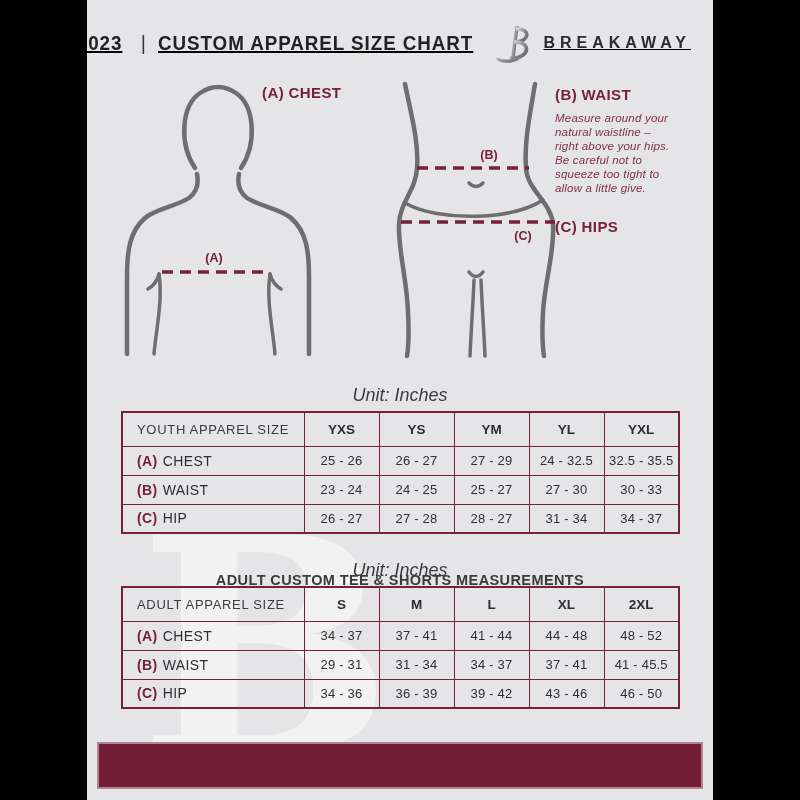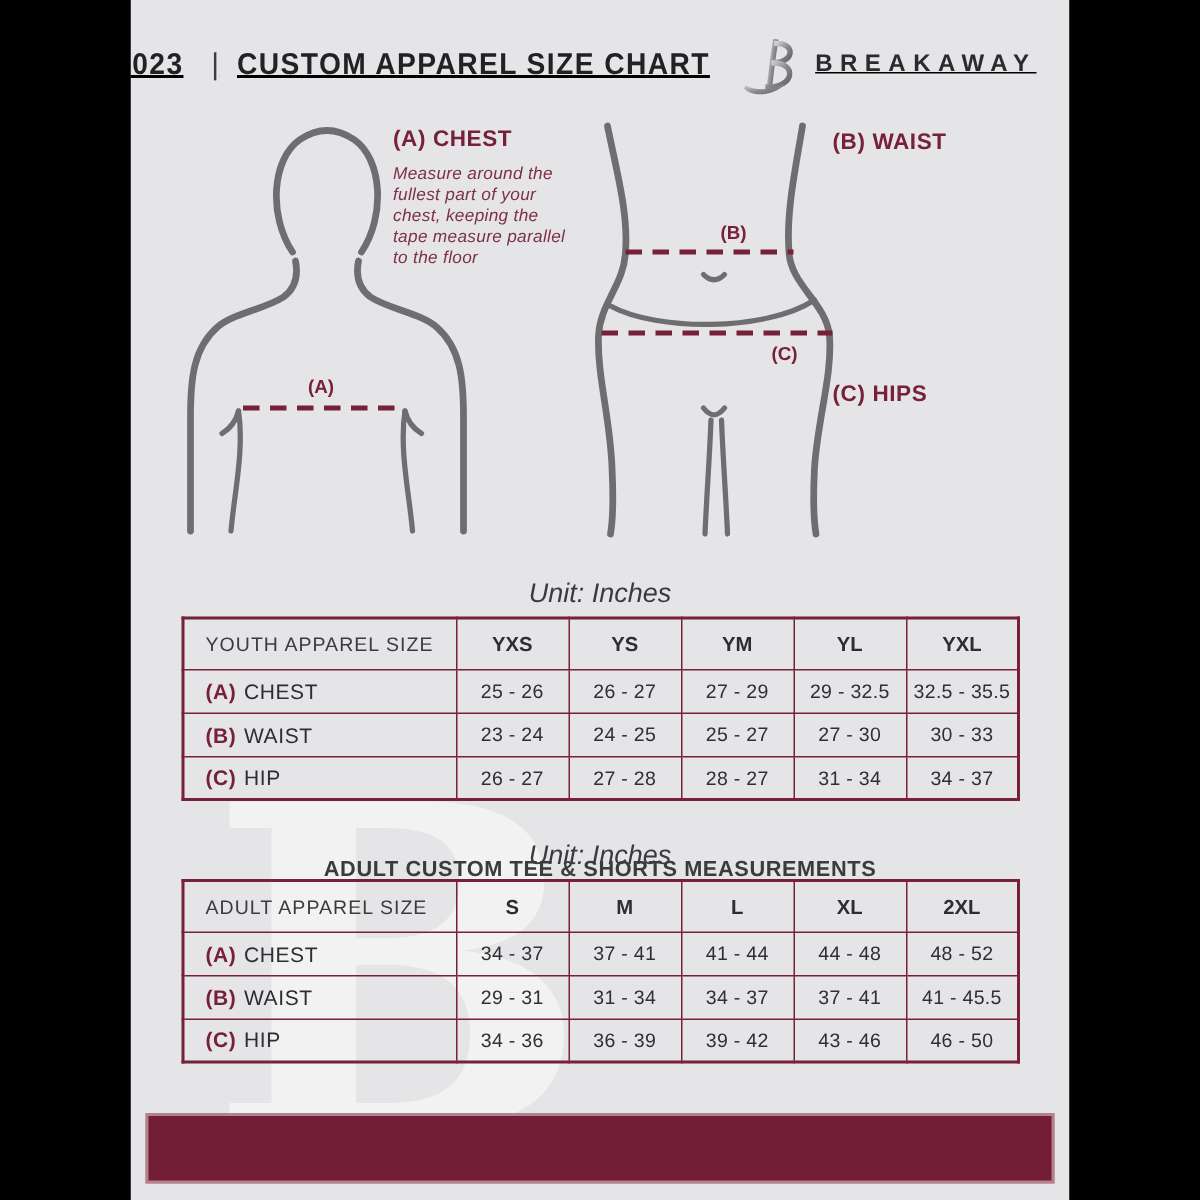--- a/index.html
+++ b/index.html
@@ -57,21 +57,21 @@
   .g-text { position:absolute; z-index:1; }
   .g-heading {
     color:#76203A; font-weight:bold; font-size:15px; letter-spacing:0.4px;
   }
   .g-body {
     margin-top:8px; color:#7E3048; font-style:italic; font-size:11.5px;
     line-height:14px; white-space:pre-line; letter-spacing:0.2px;
   }
   .g-chest { left:175px; top:84px; width:145px; }
   .g-waist { left:468px; top:86px; width:140px; }
-  .g-hips  { left:468px; top:218px; width:140px;margin-top:36px; }
+  .g-hips  { left:468px; top:218px; width:140px; }
 
   
   .tbl-title {
     position:absolute; left:0; right:0; z-index:1; text-align:center;
     font-weight:bold; font-size:14.5px; letter-spacing:0.4px; color:#3B3B3D;
   }
   .tbl-unit {
     position:absolute; left:0; right:0; z-index:1; text-align:center;
     font-style:italic; font-size:18px; color:#3B3B3D;
   }
@@ -155,43 +155,44 @@
         <path class="outline thin" d="M 42 192 C 40 200 36 204 31 207"></path>
         <path class="outline thin" d="M 42 192 C 46 218 39 248 37 272"></path>
         <path class="outline thin" d="M 153 192 C 155 200 159 204 164 207"></path>
         <path class="outline thin" d="M 153 192 C 149 218 156 248 158 272"></path>
         <path class="dash" d="M 45 190 L 151 190"></path>
         <text class="svg-marker" x="97" y="180" text-anchor="middle">(A)</text>
       </svg>
 
       <div class="g-text g-chest">
         <div class="g-heading">(A) CHEST</div>
-        <div class="g-body">Measure around the
-fullest part of your
-chest, keeping the
-tape measure parallel
-to the floor</div>
       </div>
 
       <svg class="fig-lower" width="172" height="272" viewBox="0 0 172 272">
         <path class="outline" d="M 12 0 C 18 30 26 58 24 84 C 23 106 7 118 6 140 C 5 166 14 196 15 228 C 16 248 16 260 14 272"></path>
         <path class="outline" d="M 142 0 C 137 30 131 58 133 84 C 134 106 158 118 160 140 C 162 166 152 196 150 228 C 149 248 149 260 151 272"></path>
         <path class="outline thin" d="M 76 99 Q 83 106 90 99"></path>
         <path class="outline thin" d="M 14 120 C 45 137 118 137 150 116"></path>
         <path class="outline thin" d="M 76 188 Q 83 197 90 188"></path>
         <path class="outline thin" d="M 81 196 C 80 222 78 248 77 272"></path>
         <path class="outline thin" d="M 88 196 C 89 222 91 248 92 272"></path>
         <path class="dash" d="M 24 84 L 136 84"></path>
         <path class="dash" d="M 8 138 L 162 138"></path>
         <text class="svg-marker" x="96" y="75" text-anchor="middle">(B)</text>
         <text class="svg-marker" x="130" y="156" text-anchor="middle">(C)</text>
       </svg>
 
       <div class="g-text g-waist">
         <div class="g-heading">(B) WAIST</div>
+        <div class="g-body">Measure around your
+natural waistline –
+right above your hips.
+Be careful not to
+squeeze too tight to
+allow a little give.</div>
       </div>
 
       <div class="g-text g-hips">
         <div class="g-heading">(C) HIPS</div>
       </div>
     </div>
 
     <div class="tbl-unit youth-unit">Unit: Inches</div>
 
     <table class="size-table youth-table">
@@ -212,21 +213,21 @@
           <th class="size-col">YL</th>
           <th class="size-col">YXL</th>
         </tr>
       </thead>
       <tbody>
         <tr>
           <td class="row-label"><span class="marker">(A)</span><span>CHEST</span></td>
           <td class="val">25 - 26</td>
           <td class="val">26 - 27</td>
           <td class="val">27 - 29</td>
-          <td class="val">29 - 32.5</td>
+          <td class="val">24 - 32.5</td>
           <td class="val">32.5 - 35.5</td>
         </tr>
         <tr>
           <td class="row-label"><span class="marker">(B)</span><span>WAIST</span></td>
           <td class="val">23 - 24</td>
           <td class="val">24 - 25</td>
           <td class="val">25 - 27</td>
           <td class="val">27 - 30</td>
           <td class="val">30 - 33</td>
         </tr>

